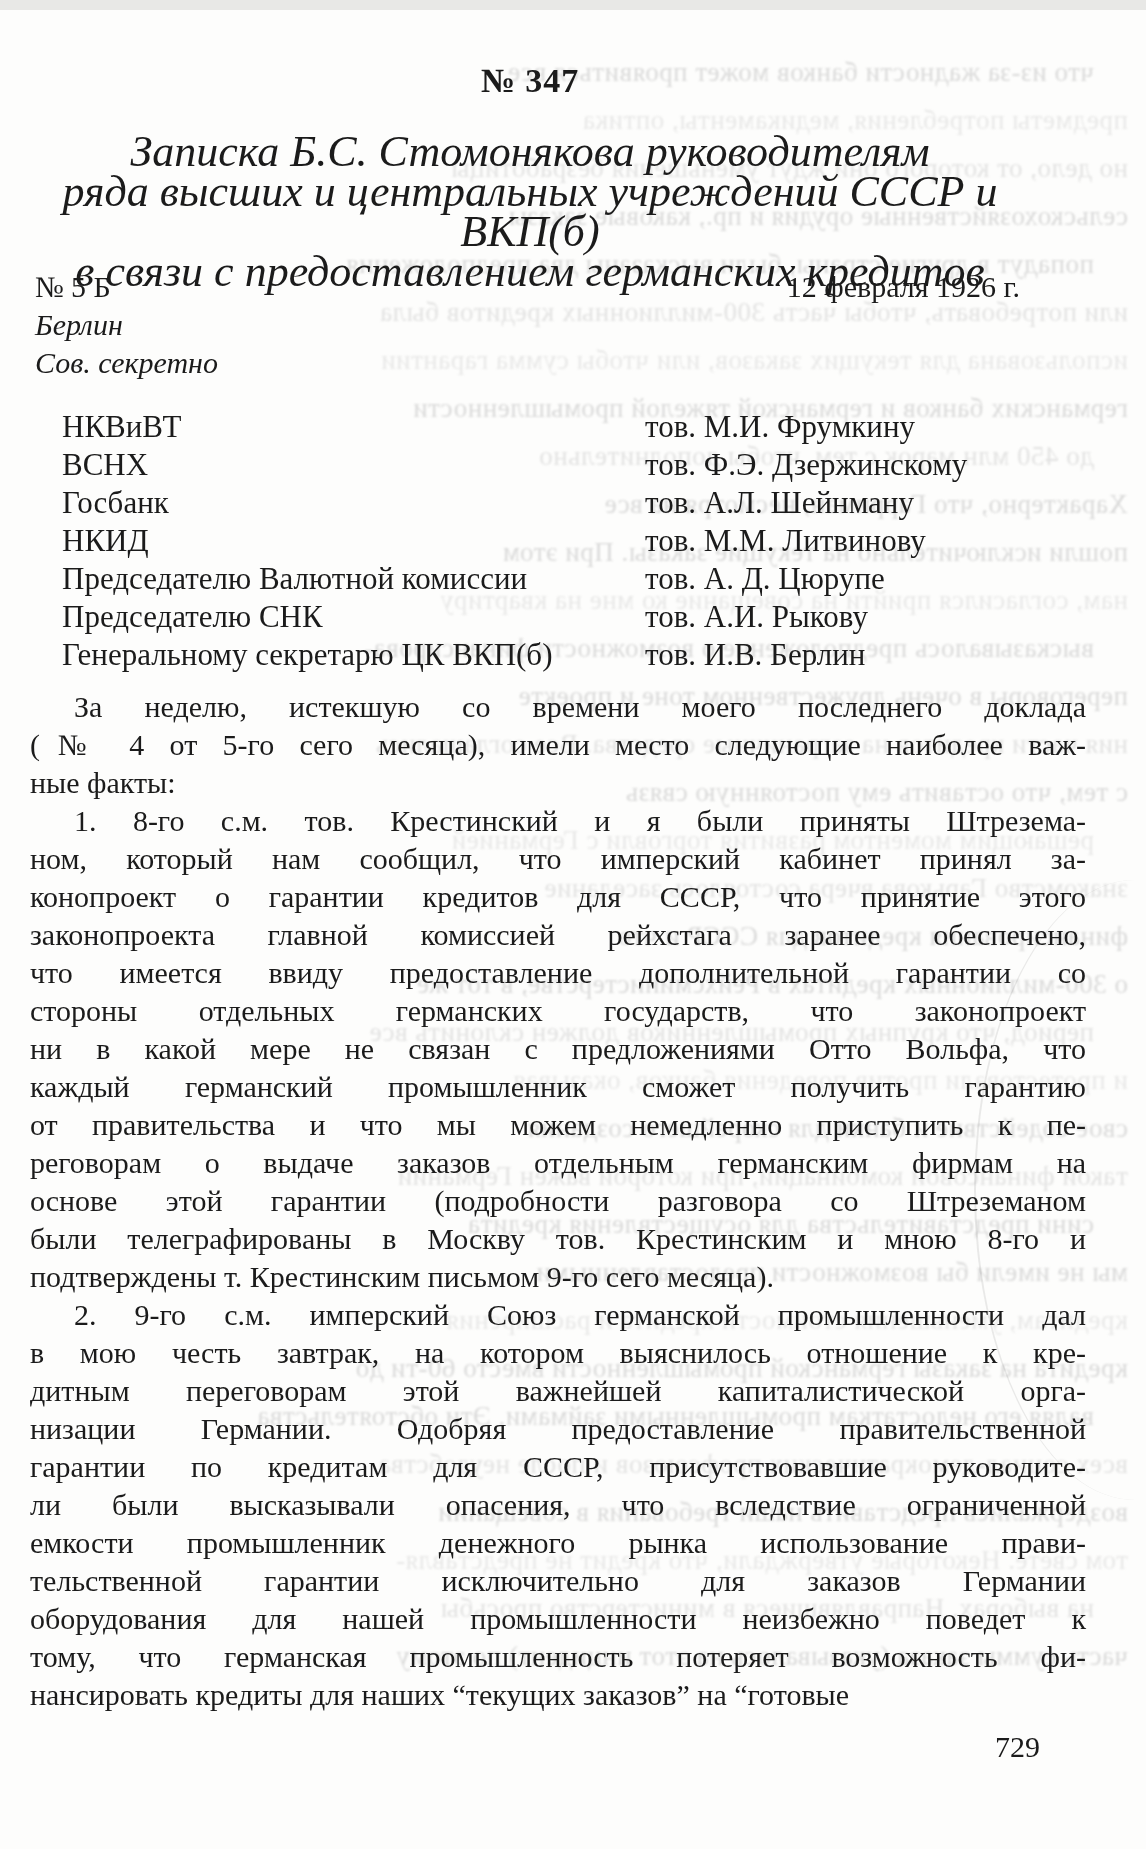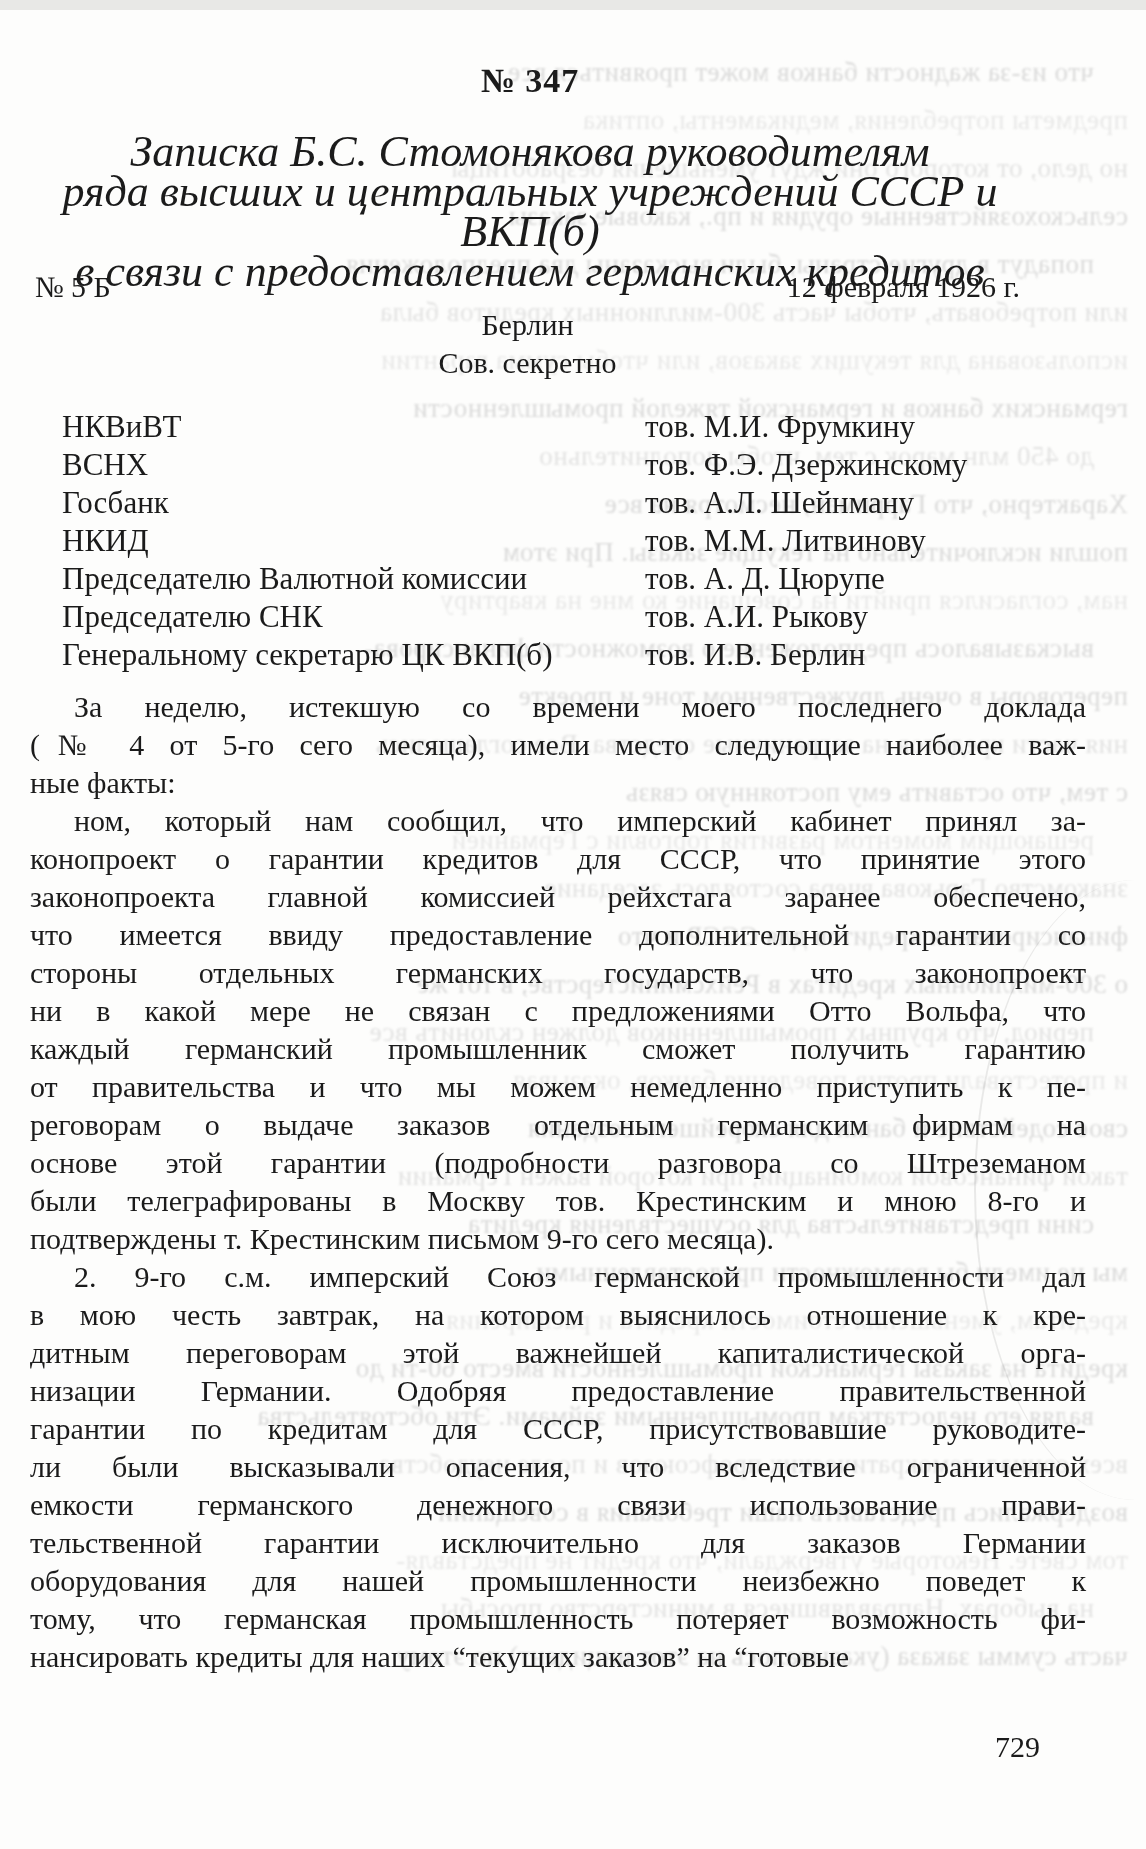--- a/index.html
+++ b/index.html
@@ -67,21 +67,21 @@
     line-height: 40px;
   }
 
   .meta {
     position: absolute;
     left: 35px; right: 126px; top: 258px;
     font-size: 30px;
     line-height: 38px;
   }
   .meta-row { display: flex; justify-content: space-between; }
-  .meta-right { text-align: center; }
+  .meta-right { text-align: left; font-style: italic; }
 
   .recipients {
     position: absolute;
     left: 62px; right: 72px; top: 398px;
     font-size: 31px;
     line-height: 38px;
   }
   .recipient-row { display: flex; }
   .recipient-org { flex: 0 0 583px; }
   .recipient-person { flex: 1; }
@@ -202,41 +202,42 @@
       </div>
     </div>
 
     <div class="docbody">
       <div class="para">
           <div class="line">За неделю, истекшую со времени моего последнего доклада</div>
           <div class="line">(№ 4 от 5-го сего месяца), имели место следующие наиболее важ-</div>
           <div class="line">ные факты:</div>
         </div>
       <div class="para">
+          <div class="line">1. 8-го с.м. тов. Крестинский и я были приняты Штрезема-</div>
           <div class="line">ном, который нам сообщил, что имперский кабинет принял за-</div>
           <div class="line">конопроект о гарантии кредитов для СССР, что принятие этого</div>
           <div class="line">законопроекта главной комиссией рейхстага заранее обеспечено,</div>
           <div class="line">что имеется ввиду предоставление дополнительной гарантии со</div>
           <div class="line">стороны отдельных германских государств, что законопроект</div>
           <div class="line">ни в какой мере не связан с предложениями Отто Вольфа, что</div>
           <div class="line">каждый германский промышленник сможет получить гарантию</div>
           <div class="line">от правительства и что мы можем немедленно приступить к пе-</div>
           <div class="line">реговорам о выдаче заказов отдельным германским фирмам на</div>
           <div class="line">основе этой гарантии (подробности разговора со Штреземаном</div>
           <div class="line">были телеграфированы в Москву тов. Крестинским и мною 8-го и</div>
           <div class="line">подтверждены т. Крестинским письмом 9-го сего месяца).</div>
         </div>
       <div class="para">
           <div class="line">2. 9-го с.м. имперский Союз германской промышленности дал</div>
           <div class="line">в мою честь завтрак, на котором выяснилось отношение к кре-</div>
           <div class="line">дитным переговорам этой важнейшей капиталистической орга-</div>
           <div class="line">низации Германии. Одобряя предоставление правительственной</div>
           <div class="line">гарантии по кредитам для СССР, присутствовавшие руководите-</div>
           <div class="line">ли были высказывали опасения, что вследствие ограниченной</div>
-          <div class="line">емкости германского денежного связи использование прави-</div>
+          <div class="line">емкости промышленник денежного рынка использование прави-</div>
           <div class="line">тельственной гарантии исключительно для заказов Германии</div>
           <div class="line">оборудования для нашей промышленности неизбежно поведет к</div>
           <div class="line">тому, что германская промышленность потеряет возможность фи-</div>
           <div class="line">нансировать кредиты для наших “текущих заказов” на “готовые</div>
         </div>
     </div>
 
     <div class="page-number">729</div>
 
   </div>

